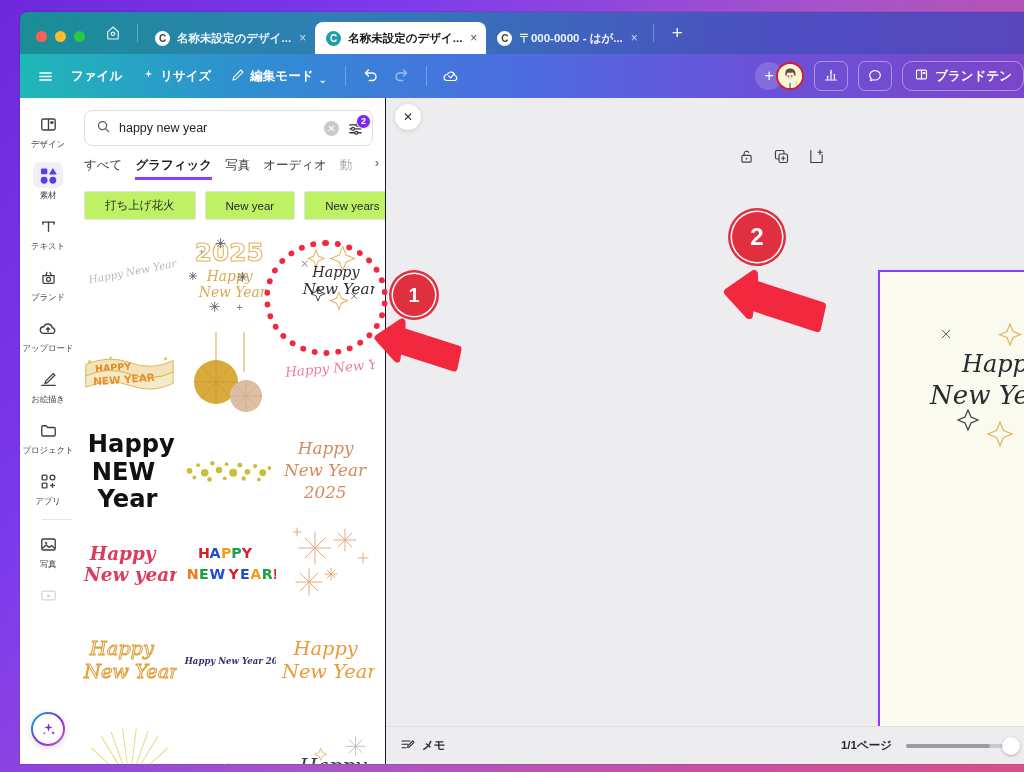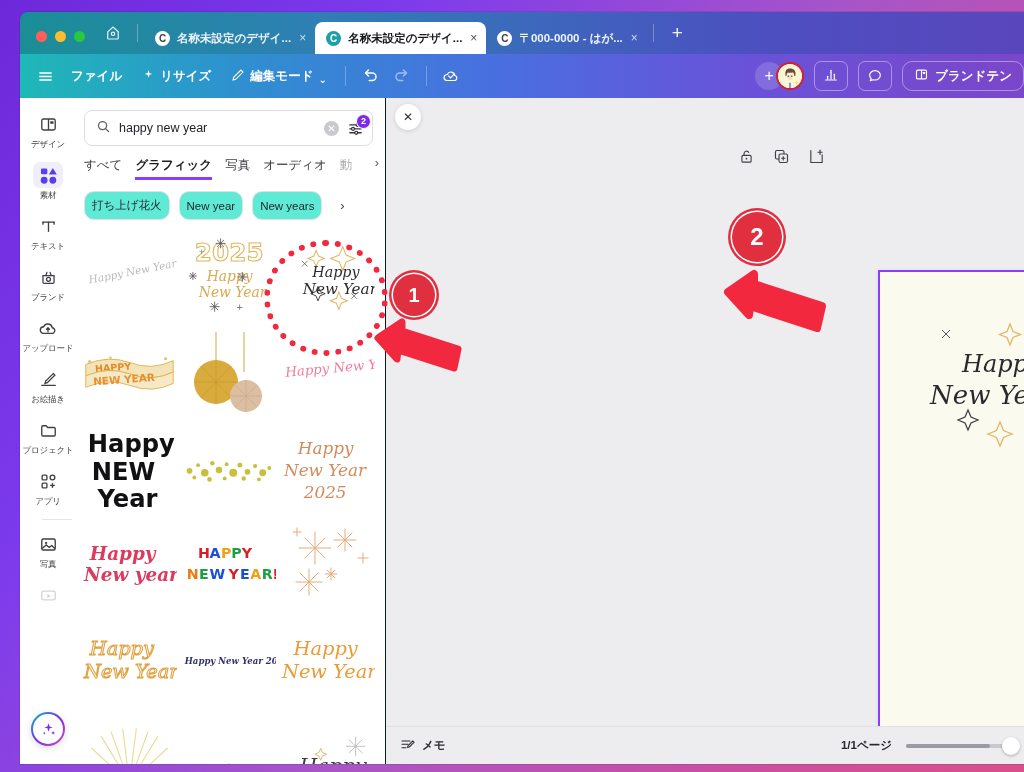--- a/index.html
+++ b/index.html
@@ -167,23 +167,23 @@
     padding: 11px 12px 0; font-size: 12.5px; color: #3d3f44;
     overflow: hidden; position: relative;
   }
   .cattab { padding-bottom: 6px; white-space: nowrap; }
   .cattab.active { font-weight: 700; color: #1b1c20; box-shadow: inset 0 -3px 0 #8b3dff; }
   .cattab.faded { opacity: .45; }
   .cat-next { position: absolute; right: 6px; top: 9px; color: #55575e; font-size: 13px; }
 
   .chips { display: flex; gap: 9px; padding: 11px 12px 10px; align-items: center; overflow: hidden; position: relative; }
   .chip {
-    height: 29px; padding: 0 7px; border: 1px solid #e2e1e6; border-radius: 10px;
+    height: 29px; padding: 0 20px; border: 1px solid #e2e1e6; border-radius: 2px;
     display: flex; align-items: center; font-size: 11.5px; color: #26282e; white-space: nowrap;
-    background: #5eead4;
+    background: #bef264;
   }
   .chip-next {
     width: 22px; height: 29px; display: flex; align-items: center; justify-content: center;
     font-size: 13px; color: #3a3c42; flex: 0 0 auto;
   }
 
   .results { flex: 1; position: relative; overflow: hidden; padding: 0 10px; }
   .rgrid { display: grid; grid-template-columns: repeat(3, 1fr); gap: 4px; }
   .rcell {
     height: 92px; display: flex; align-items: center; justify-content: center;

